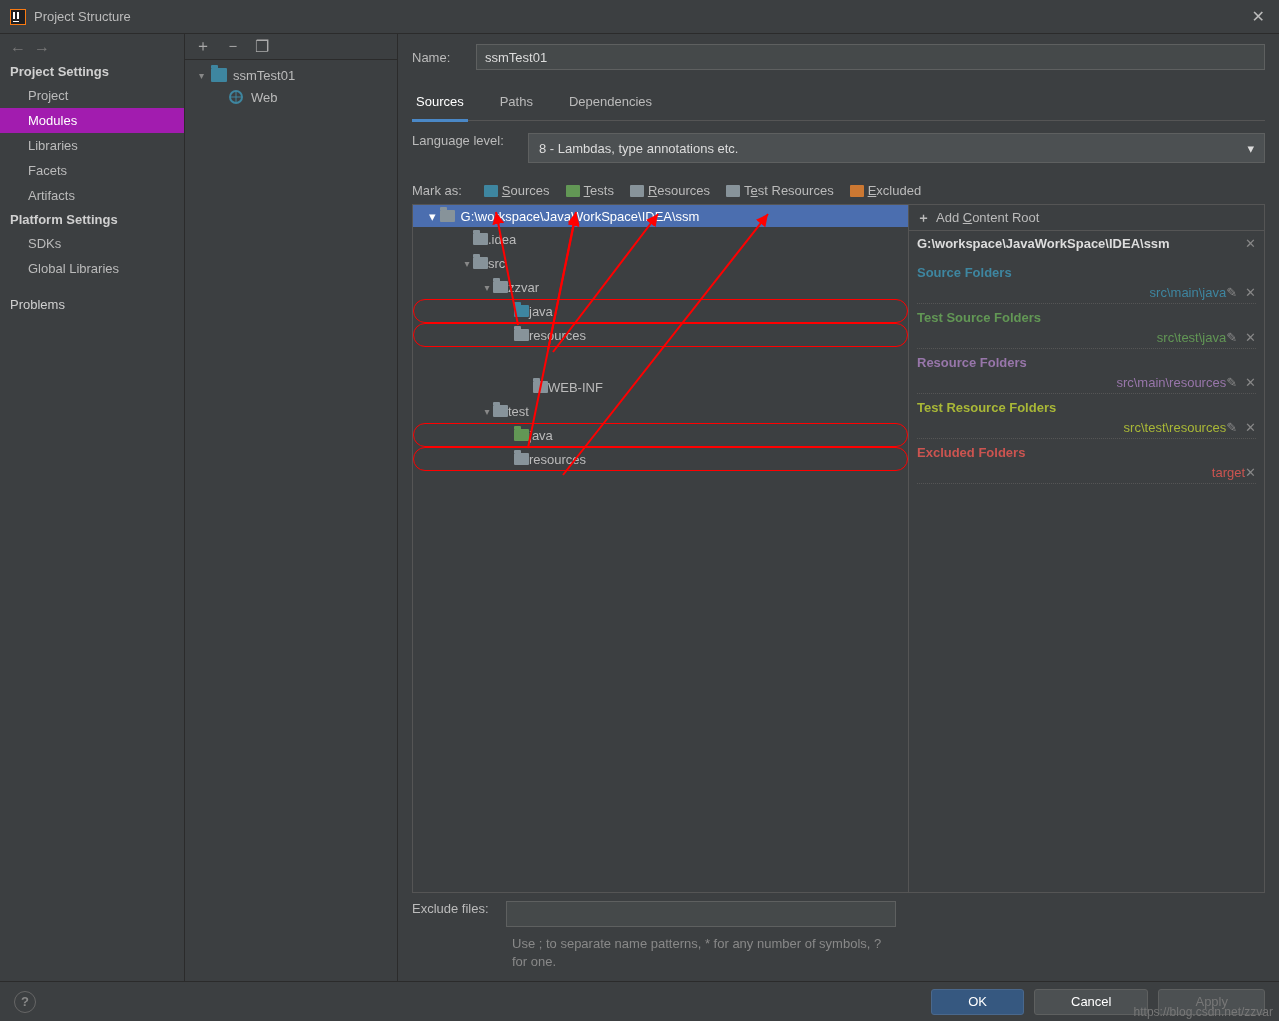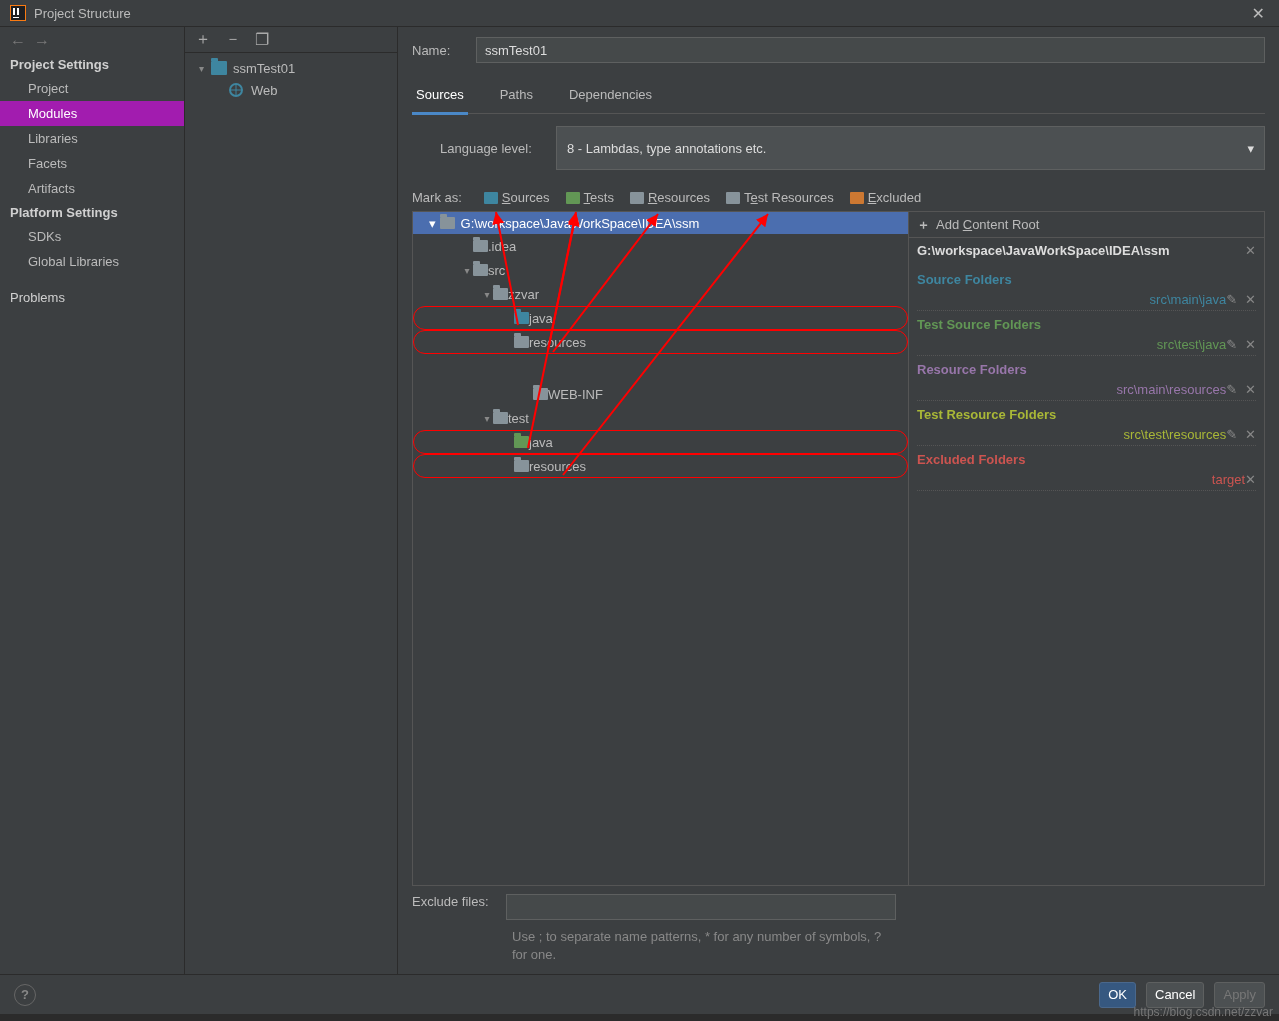--- a/index.html
+++ b/index.html
@@ -6,21 +6,21 @@
   body {
     width: 1279px; height: 1021px;
     background: #2b2b2b;
     font-family: -apple-system, "Segoe UI", Arial, sans-serif;
     font-size: 13px;
     color: #bbbbbb;
     overflow: hidden;
     position: relative;
   }
   .titlebar {
-    height: 27px;
+    height: 34px;
     display: flex; align-items: center;
     padding: 0 10px;
     background: #3c3f41;
     border-bottom: 1px solid #2b2b2b;
   }
   .titlebar .app-icon { width: 16px; height: 16px; margin-right: 8px; }
   .titlebar .title { flex: 1; color: #bbb; }
   .titlebar .close { color: #bbb; font-size: 16px; cursor: pointer; padding: 4px; }
   .navrow {
     height: 26px;
@@ -69,24 +69,24 @@
   .namerow { display: flex; align-items: center; margin-bottom: 18px; }
   .namerow label { width: 64px; color: #bbb; }
   .namerow input {
     flex: 1; height: 26px;
     background: #45494a; border: 1px solid #5e6060;
     color: #ddd; padding: 0 8px; font-size: 13px;
   }
   .tabs { display: flex; gap: 28px; border-bottom: 1px solid #555; margin-bottom: 12px; }
   .tab { padding: 6px 4px 10px; color: #bbb; cursor: pointer; }
   .tab.active { color: #fff; border-bottom: 3px solid #4a88c7; margin-bottom: -2px; }
-  .langrow { display: flex; align-items: center; margin-bottom: 18px; margin-left: 28px; }
+  .langrow { display: flex; align-items: flex-start; margin-bottom: 18px; }
   .langrow label { width: 116px; color: #bbb; }
   .langrow .select {
-    flex: 1; height: 44px;
+    flex: 1; height: 30px;
     background: #4c5052; border: 1px solid #5e6060;
     color: #ddd; padding: 8px 10px;
     display: flex; align-items: center; justify-content: space-between;
     cursor: pointer;
   }
   .markrow { display: flex; align-items: center; gap: 8px; margin-bottom: 4px; }
   .markrow label { margin-right: 10px; color: #bbb; }
   .markbtn { display: flex; align-items: center; gap: 4px; padding: 2px 4px; cursor: pointer; }
   .markbtn .sw { width: 14px; height: 12px; border-radius: 1px; }
   .markbtn .t { color: #bbb; }
@@ -121,21 +121,21 @@
   .exclude-row label { width: 94px; color:#bbb; }
   .exclude-row input { width: 390px; height:26px; background:#45494a; border:1px solid #5e6060; color:#ddd; padding:0 8px;}
   .exclude-hint { color:#888; padding-left: 100px; max-width: 480px; line-height:1.4; padding-bottom:10px;}
   .footer {
     height: 40px; background:#3c3f41;
     display:flex; align-items:center; justify-content:flex-end;
     padding: 0 14px; gap: 10px;
     border-top: 1px solid #2b2b2b;
   }
   .footer .help { margin-right:auto; width:22px; height:22px; border:1px solid #666; border-radius:50%; color:#888; display:flex; align-items:center; justify-content:center; font-weight:bold; cursor:pointer;}
-  .btn { height:26px; padding:0 8px; border-radius:3px; color:#fff; background:#4c5052; border:1px solid #5e6060; cursor:pointer; display:flex; align-items:center;}
+  .btn { height:26px; padding:0 36px; border-radius:3px; color:#fff; background:#4c5052; border:1px solid #5e6060; cursor:pointer; display:flex; align-items:center;}
   .btn.primary { background:#365880; border-color:#4a688c; }
   .btn.disabled { color:#777; }
   .folder-ic { display:inline-block; width:15px; height:12px; background:#87939a; border-radius:1px; position:relative; }
   .folder-ic::before { content:""; position:absolute; top:-3px; left:0; width:7px; height:3px; background:inherit; border-radius:1px 1px 0 0;}
   .fc-blue { background:#3e86a0;} .fc-green{background:#629755;} .fc-grey{background:#87939a;}
   .caret-down::before { content:"▾"; }
   .watermark { position:absolute; right:6px; bottom:2px; color:#777; font-size:12px; }
   svg.arrows { position:absolute; pointer-events:none; z-index:50; }
 </style>
 </head>

